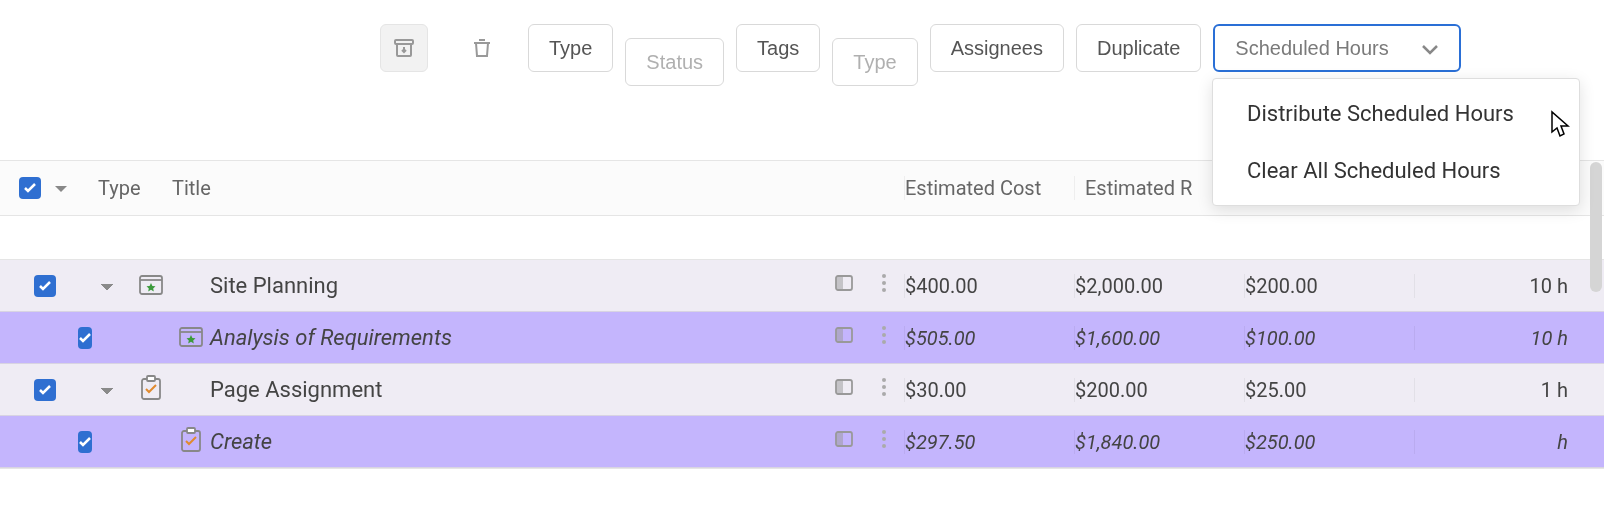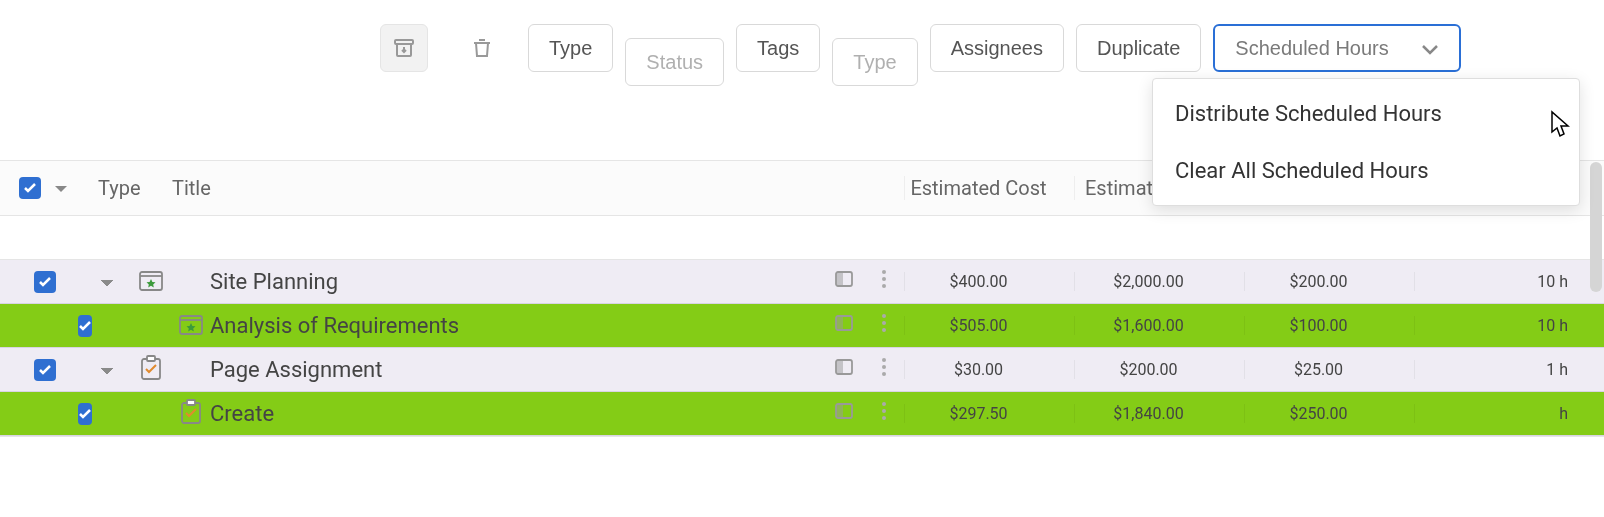--- a/index.html
+++ b/index.html
@@ -60,27 +60,27 @@
   }
   .chevron-down {
     display: inline-block;
   }
 
   
   .dropdown-menu {
     position: absolute;
     top: 78px;
     right: 24px;
-    width: 428px;
+    width: 368px;
     background: #fff;
     border: 1px solid #dedede;
     border-radius: 4px;
     box-shadow: 0 4px 16px rgba(0,0,0,0.12);
     z-index: 50;
-    padding: 6px 0;
+    padding: 6px 12px;
   }
   .dropdown-item {
     padding: 16px 22px;
     font-size: 22px;
     color: #333;
     cursor: pointer;
     white-space: nowrap;
   }
 
   .cursor-pointer {
@@ -105,43 +105,43 @@
     background: #fbfbfb;
     font-size: 20px;
     color: #666;
   }
   .col-check { width: 88px; display:flex; align-items:center; justify-content:center; gap:12px;}
   .col-expand { width: 38px; display:flex; align-items:center; justify-content:center; }
   .col-type { width: 84px; padding-left: 10px;}
   .col-title { flex: 1; }
   .col-panel { width: 40px; display:flex; align-items:center; justify-content:center;}
   .col-more { width: 40px; display:flex; align-items:center; justify-content:center;}
-  .col-num { width: 170px; text-align: center; padding-right: 22px; border-left: 1px solid rgba(0,0,0,0.05);}
+  .col-num { width: 170px; text-align: left; padding-right: 22px; border-left: 1px solid rgba(0,0,0,0.05);}
   .col-hours { width: 190px; text-align: right; padding-right: 36px; border-left: 1px solid rgba(0,0,0,0.05);}
 
   .spacer-row {
     height: 44px;
     border-bottom: 1px solid #e5e5e5;
     background: #fff;
   }
 
   .row {
     display: flex;
     align-items: center;
-    height: 44px;
+    height: 52px;
     border-bottom: 1px solid #d8d4e2;
     background: #efecf4;
     color: #444;
   }
-  .row.child { background: #84cc16; }
+  .row.child { background: #c4b5fd; font-style: italic; }
   .row .col-check { justify-content:flex-start; padding-left: 34px; }
   .row.child .col-check { padding-left: 78px; }
   .row .col-expand svg { stroke: #8a8a8a; }
   .row .col-title { font-size: 22px; color: #444; }
-  .row .col-num, .row .col-hours { font-size: 16px; color: #444; }
+  .row .col-num, .row .col-hours { font-size: 20px; color: #444; }
 
   .checkbox {
     width: 22px;
     height: 22px;
     border-radius: 4px;
     background: #2f6fd1;
     display: inline-flex;
     align-items: center;
     justify-content: center;
     cursor: pointer;

